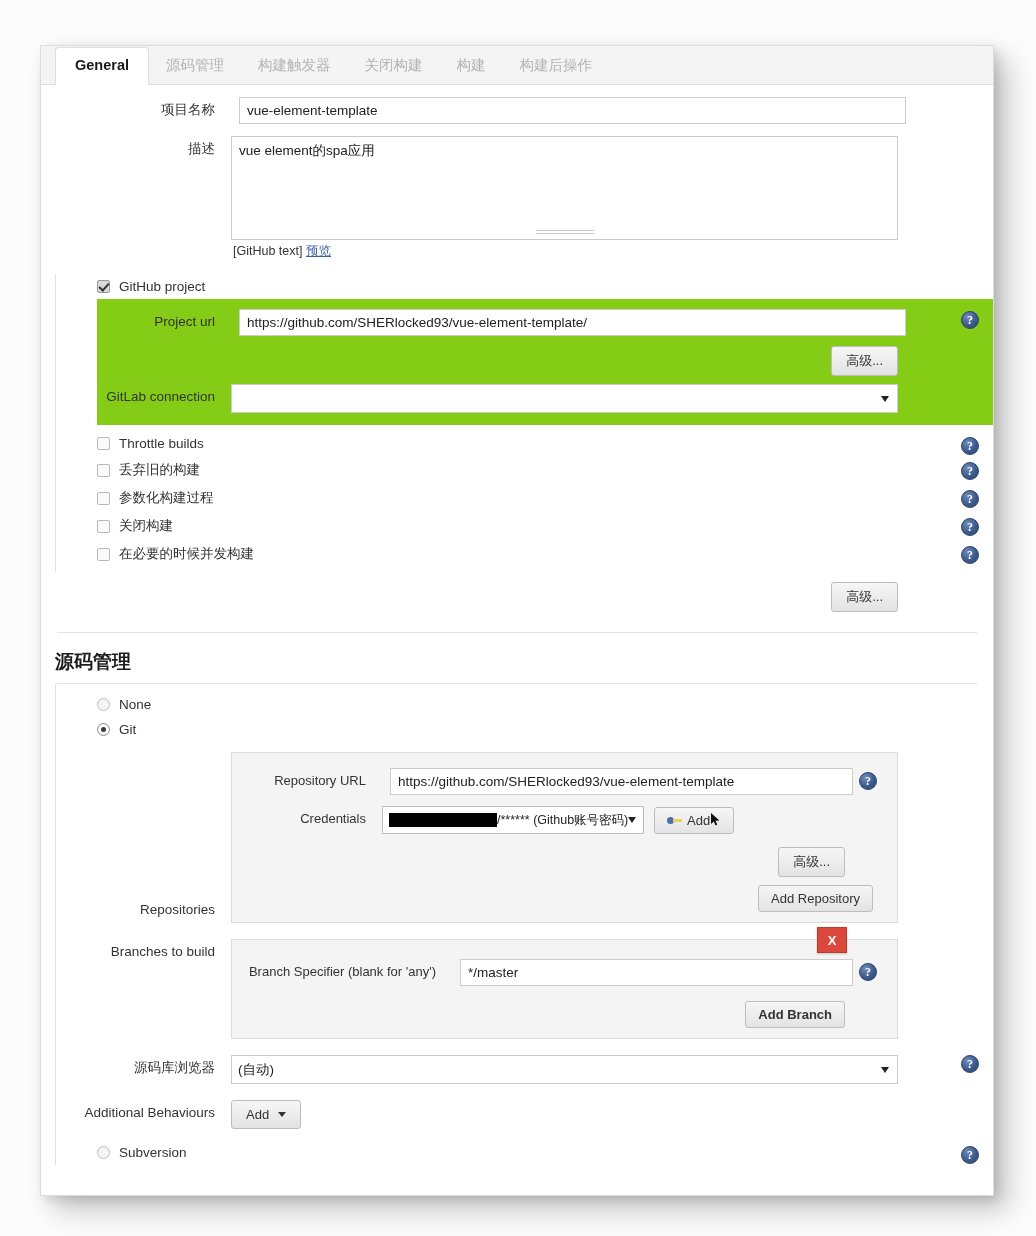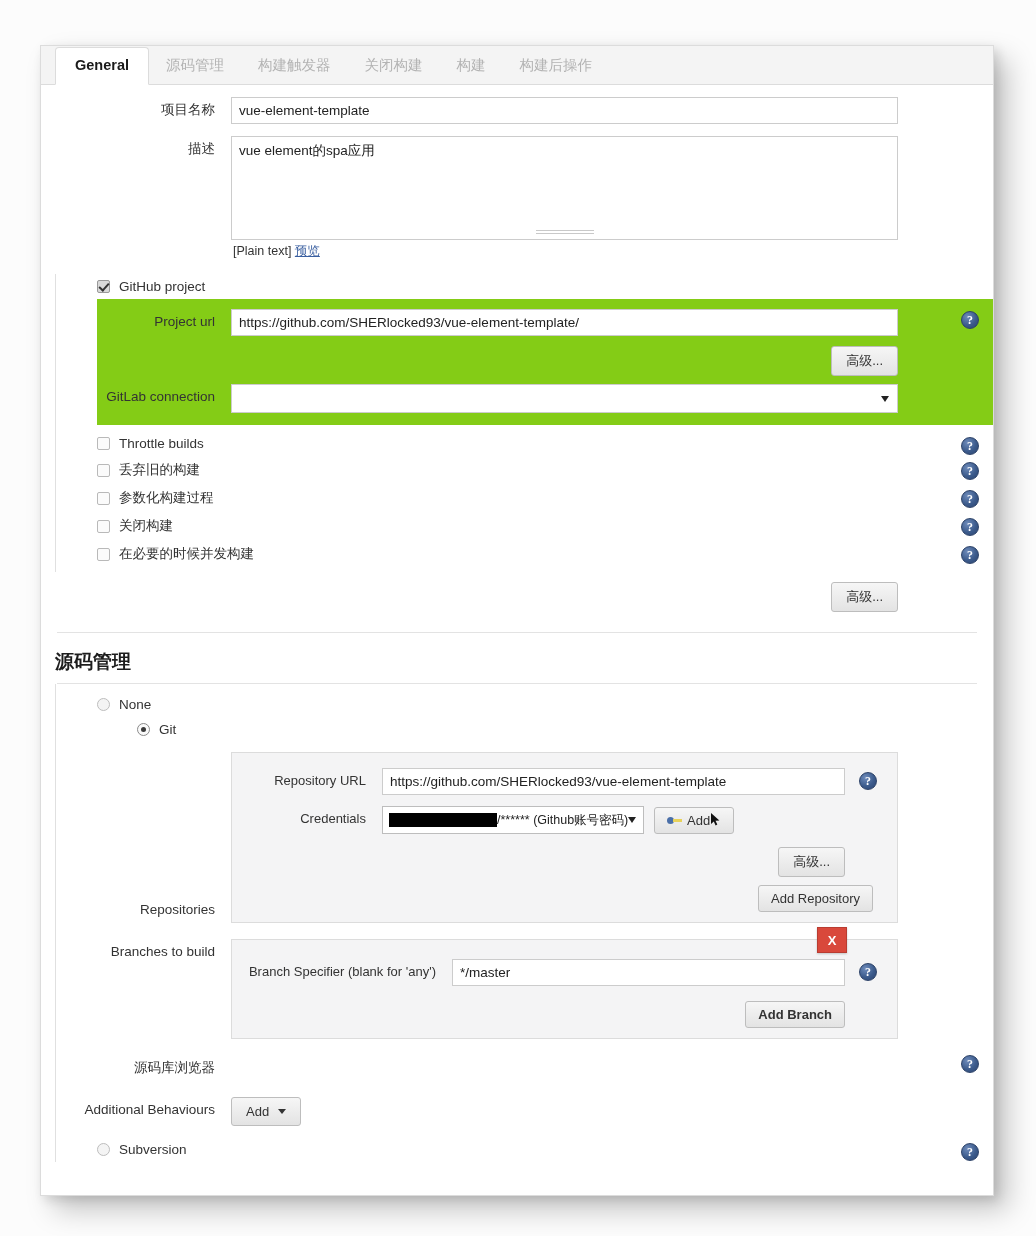--- a/index.html
+++ b/index.html
@@ -79,20 +79,21 @@
   input.txt {
     width: 100%;
     height: 27px;
     font-size: 13.5px;
     font-family: "Liberation Sans", sans-serif;
     color: #222;
     padding: 3px 7px;
     border: 1px solid #ccc;
     background: #fff;
     outline: none;
+    margin-left: 8px;
   }
   textarea.ta {
     width: 100%;
     height: 104px;
     font-size: 13.5px;
     font-family: "Liberation Sans", sans-serif;
     color: #222;
     padding: 5px 7px;
     border: 1px solid #ccc;
     background: #fff;
@@ -363,21 +364,21 @@
       </div>
 
       <div class="row" style="padding-top:8px;">
         <div class="lbl">描述</div>
         <div class="fieldwrap" style="padding-right:95px;">
           <div class="ta-wrap">
             <textarea class="ta" style="">vue element的spa应用</textarea>
             <div class="ta-grip"></div>
           </div>
           <div class="plain">
-            <span>[Plain text]</span>
+            <span>[GitHub text]</span>
             <a>预览</a>
           </div>
         </div>
       </div>
 
       <div class="section-inner" style="position:relative; margin-top:10px;">
         <div class="leftbar"></div>
 
         <div class="chkrow" style="padding-left:56px;">
           <span class="cbox checked"></span>
@@ -448,21 +449,21 @@
       <div class="sec-title">源码管理</div>
       <div class="hr"></div>
 
       <div class="section-inner" style="position:relative; padding-top:8px;">
         <div class="leftbar"></div>
 
         <div class="chkrow" style="padding-left:56px;">
           <span class="radio"></span>
           <span class="chklabel">None</span>
         </div>
-        <div class="chkrow" style="padding-left:56px;margin-left:40px;">
+        <div class="chkrow" style="padding-left:56px;">
           <span class="radio sel-on"></span>
           <span class="chklabel">Git</span>
         </div>
 
         <div class="row" style="padding-top:10px;align-items:flex-end;">
           <div class="lbl" style="width:190px;min-width:190px;">Repositories</div>
           <div class="fieldwrap" style="padding-right:95px;">
             <div class="nested" style="padding:12px 14px 10px 14px;">
               <div class="row" style="padding:3px 0;">
                 <div class="lbl" style="width:136px;min-width:136px;font-size:13px;">Repository URL</div>
@@ -516,20 +517,28 @@
               </div>
               <div class="btn-row" style="padding:12px 38px 0 0;font-weight:bold;">
                 <div class="btn">Add Branch</div>
               </div>
             </div>
           </div>
         </div>
 
         <div class="row" style="padding-top:12px;">
           <div class="lbl">源码库浏览器</div>
+          <div class="fieldwrap" style="padding-right:95px;">
+            <div class="sel-wrap">
+              <select class="sel">
+                <option>(自动)</option>
+              </select>
+              <span class="sel-arrow"></span>
+            </div>
+          </div>
           <div class="help" style="top:12px;">?</div>
         </div>
 
         <div class="row" style="padding-top:12px;">
           <div class="lbl">Additional Behaviours</div>
           <div class="fieldwrap">
             <div class="btn" style="padding:6px 14px;">
               <span>Add</span>
               <span class="dd-caret"></span>
             </div>

